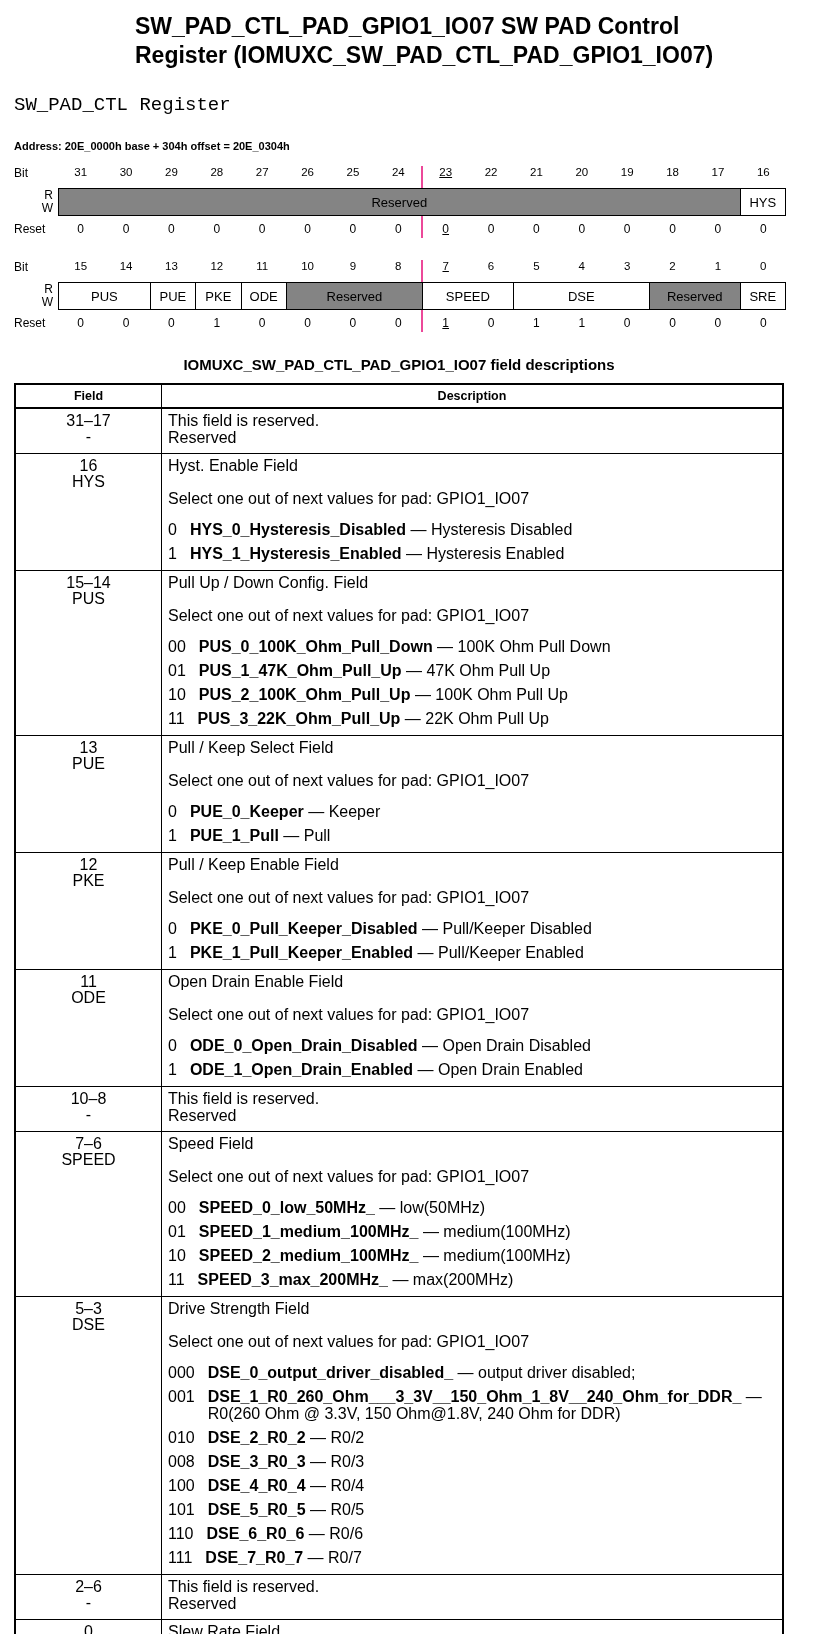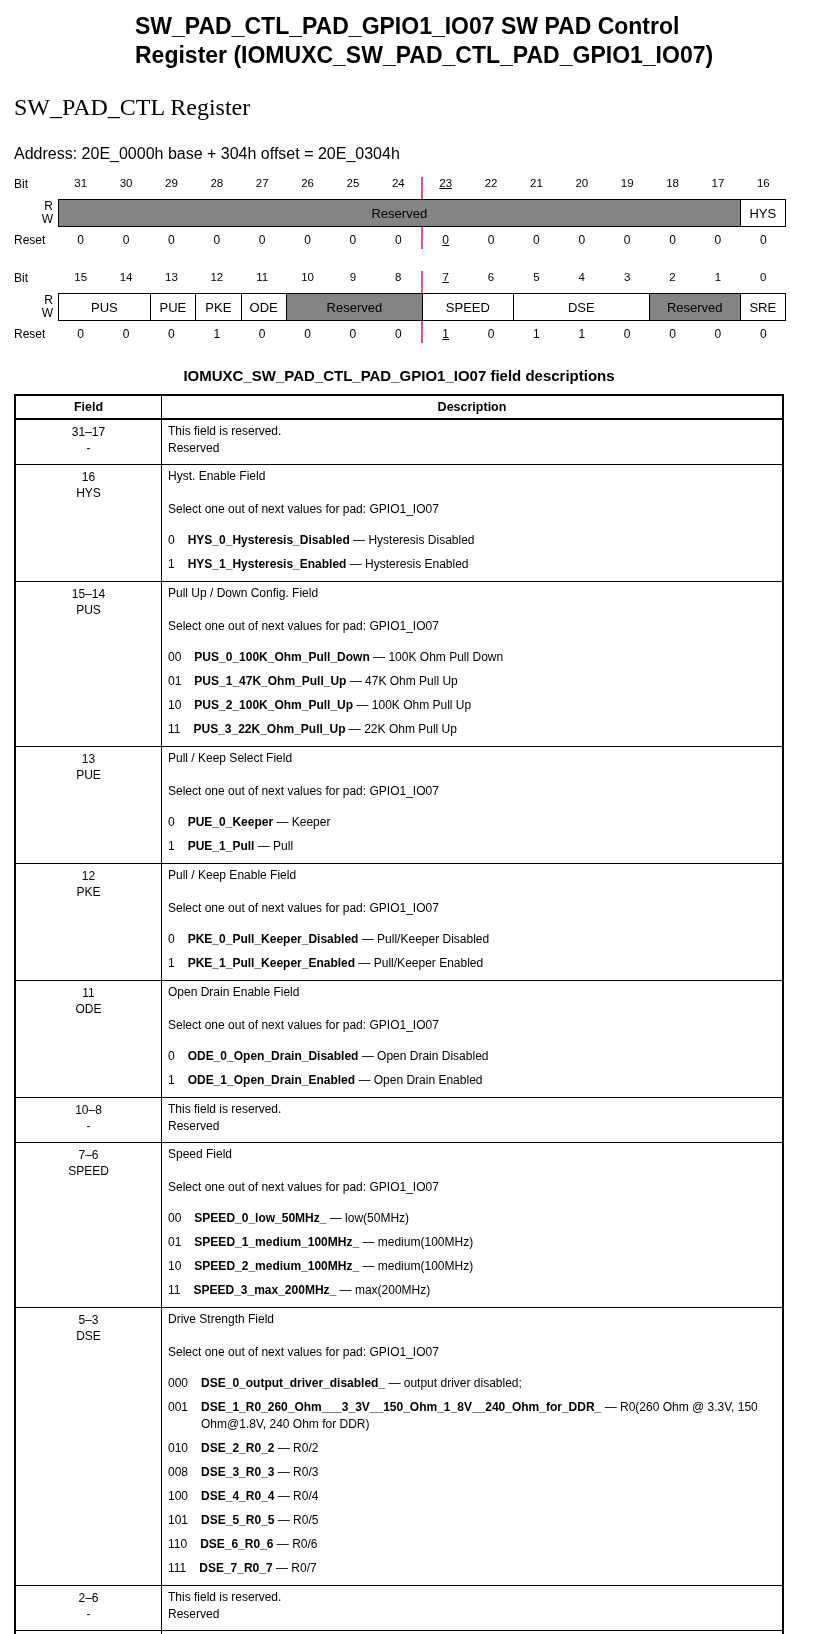--- a/index.html
+++ b/index.html
@@ -1,21 +1,21 @@
 <!DOCTYPE html>
 <html><head>
 <meta charset="utf-8">
 <style>
   html,body { margin:0; padding:0; background:#ffffff; }
   body { width:833px; min-height:1634px; color:#000; font-family:"Liberation Sans",sans-serif; }
   .page { position:relative; width:833px; min-height:1634px; box-sizing:border-box; padding-bottom:40px; }
 
   h1.title { margin:12px 40px 0 135px; font-size:23px; line-height:29px; font-weight:bold; letter-spacing:0; }
-  h2.subtitle { margin:24px 0 0 14px; font-family:Liberation Serif, serif; font-weight:normal; font-size:24px; }
-  p.address { margin:24px 0 0 14px; font-size:16px; }
+  h2.subtitle { margin:24px 0 0 14px; font-family:Liberation Mono, monospace; font-weight:normal; font-size:19px; }
+  p.address { margin:24px 0 0 14px; font-size:11px;font-weight:bold; }
 
   
   .regdiagram { margin:14px 0 0 14px; width:772px; }
   .regdiagram + .regdiagram { margin-top:22px; }
   .rd-row { display:flex; align-items:stretch; }
   .rd-label { width:44px; box-sizing:border-box; text-align:left; padding-right:5px; font-size:12px; flex:none; }
   .rd-cells { flex:1; display:flex; }
   .rd-bitnum { flex:1; text-align:center; font-size:11.5px; padding-bottom:10px; }
   .rd-rw { display:flex; flex-direction:column; justify-content:center; align-items:flex-end; line-height:13px; }
   .rd-box { flex:1; display:flex; border:1px solid #000; height:28px; box-sizing:border-box; }
@@ -24,21 +24,21 @@
   .rd-field.reserved { background:#848484; }
   .rd-reset-cell { flex:1; text-align:center; font-size:12px; padding-top:6px; padding-bottom:2px; }
   .rd-label.reset-lab { padding-top:6px; }
   .byte-div { border-left:2px solid #ec4899;text-decoration:underline; }
 
   
   .table-caption { width:770px; margin:24px 0 10px 14px; text-align:center; font-weight:bold; font-size:15px; }
   table.fields { width:770px; margin-left:14px; border-collapse:collapse; border:2px solid #000; table-layout:fixed; }
   table.fields th { border:1px solid #000; border-bottom:2px solid #000; font-size:12.5px; font-weight:bold; padding:4px 16px; }
   table.fields th.h-field { width:113px; }
-  table.fields td { border:1px solid #000; vertical-align:top; font-size:12px; }
+  table.fields td { border:1px solid #000; vertical-align:top; font-size:16px; }
   td.fcol { text-align:center; padding:4px 2px; }
   .f-bits, .f-name { line-height:16px; }
   td.dcol { padding:3px 6px 7px 6px; }
   .d-line { line-height:17px; }
   .d-title { line-height:17px; margin-bottom:16px; }
   .d-select { line-height:17px; margin-bottom:14px; }
   .d-val { display:flex; line-height:17px; margin-bottom:7px; }
   .d-val:last-child { margin-bottom:1px; }
   .d-code { flex:none; margin-right:13px; }
   .d-text { flex:1; }

